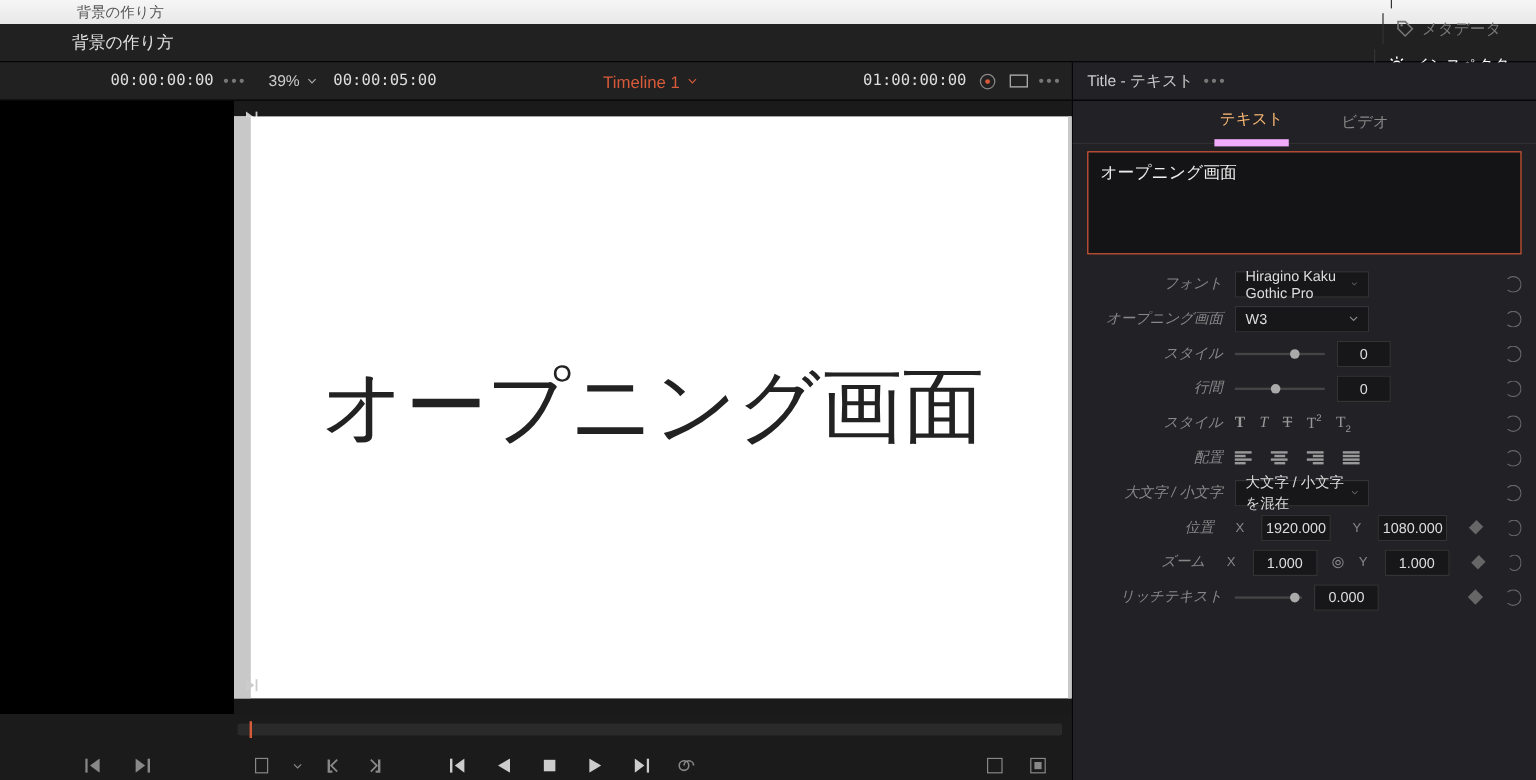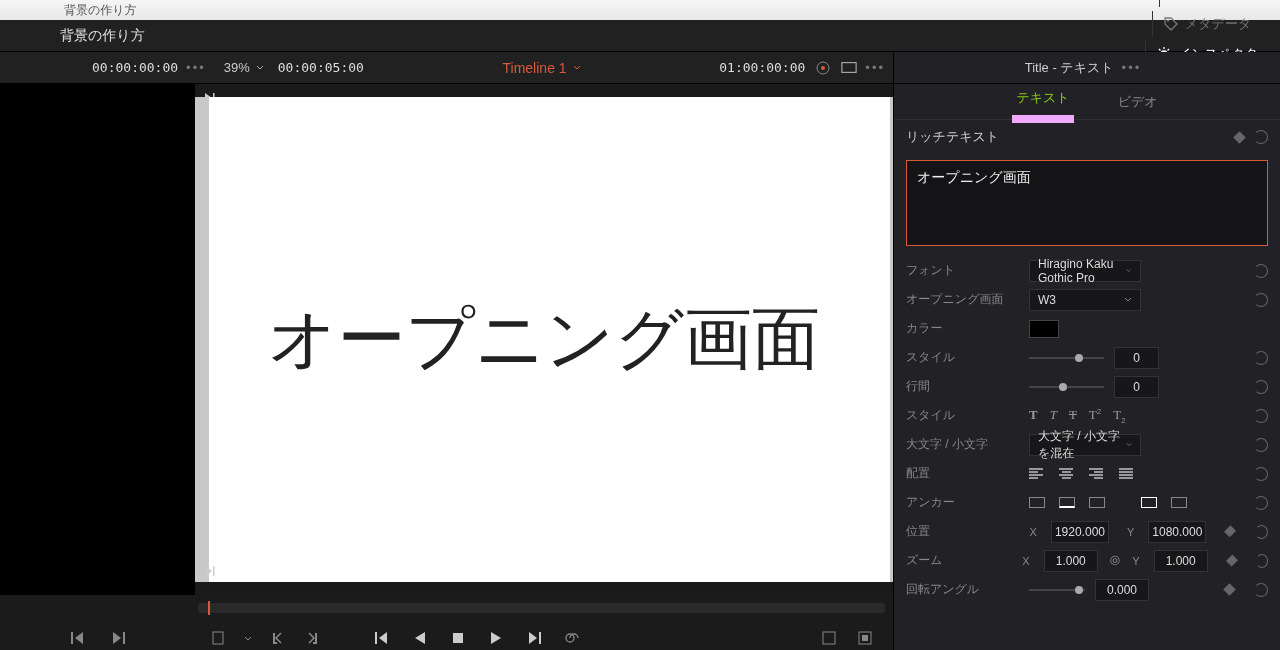--- a/index.html
+++ b/index.html
@@ -30,32 +30,32 @@
 .scrub { position:absolute; left:198px; right:8px; top:8px; height:10px; background:#2a2a2a; border-radius:2px; }
 .scrub-head { position:absolute; left:10px; top:-2px; width:2px; height:14px; background:#d85a3a; }
 .playhead-icon { position:absolute; left:203px; top:-30px; color:#ccc; }
 .transport-btns { position:absolute; bottom:4px; left:0; right:0; display:flex; align-items:center; justify-content:center; gap:20px; color:#999; }
 .transport-btns .side-left { position:absolute; left:70px; display:flex; gap:24px; color:#888; }
 .transport-btns .side-left2 { position:absolute; left:210px; display:flex; gap:18px; align-items:center; color:#888; }
 .transport-btns .mid { display:flex; gap:22px; align-items:center; margin-left:60px;}
 .transport-btns .side-right { position:absolute; right:20px; display:flex; gap:20px; color:#888; }
 .ico { width:16px; height:16px; display:inline-flex; align-items:center; justify-content:center; cursor:pointer; }
 .inspector { width:387px; background:#212126; border-left:1px solid #000; display:flex; flex-direction:column; }
-.insp-header { height:32px; display:flex; align-items:center; padding:0 12px; border-bottom:1px solid #000; justify-content:center; }
+.insp-header { height:32px; display:flex; align-items:center; padding:0 12px; border-bottom:1px solid #000; justify-content:flex-start; }
 .insp-title { color:#ccc; font-size:13px; }
 .tabs { height:36px; display:flex; justify-content:center; gap:40px; align-items:center; border-bottom:1px solid #303030; }
 .tab { color:#888; padding:8px 4px; cursor:pointer; font-size:13px; }
-.tab.active { color:#84cc16; border-bottom:8px solid #f0abfc; }
+.tab.active { color:#fdba74; border-bottom:6px solid #f0abfc; }
 .section-head { display:flex; align-items:center; justify-content:space-between; padding:8px 12px; color:#ccc; font-size:13px; }
 .kf { display:flex; gap:10px; align-items:center; color:#777; }
 .diamond { width:9px; height:9px; background:#666; transform:rotate(45deg); display:inline-block; cursor:pointer; }
 .reset-ico { width:14px; height:14px; border:1.5px solid #666; border-radius:50%; border-left-color:transparent; position:relative; cursor:pointer; }
 .text-box { margin:6px 12px 10px 12px; border:1px solid #d85a3a; background:#141416; height:86px; padding:8px 10px; color:#eee; font-size:14px; outline:none; resize:none; font-family:inherit; }
 .row { display:flex; align-items:center; padding:3px 12px; gap:10px; height:29px; }
-.row .label { width:113px; text-align:left; color:#888; font-size:12px; }
+.row .label { width:113px; text-align:right; color:#888; font-size:12px;font-style:italic; }
 .select { flex:1; max-width:160px; background:#17171a; border:1px solid #333; height:22px; display:flex; align-items:center; padding:0 8px; color:#ddd; font-size:12px; justify-content:space-between; cursor:pointer; }
 .color-swatch { width:30px; height:18px; background:#000; border:1px solid #444; cursor:pointer; }
 .slider-track { flex:1; max-width:100px; height:2px; background:#444; position:relative; }
 .slider-thumb { position:absolute; width:8px; height:8px; background:#aaa; border-radius:50%; top:-3px; }
 .num-box { width:45px; height:22px; background:#17171a; border:1px solid #333; color:#ddd; text-align:center; font-size:12px; display:flex; align-items:center; justify-content:center; }
 .num-box.wide { width:62px; }
 .style-btns { display:flex; gap:12px; }
 .style-btn { color:#999; font-size:13px; cursor:pointer; font-family:serif; }
 .align-btns { display:flex; gap:16px; }
 .align-ico { display:flex; flex-direction:column; gap:1.5px; cursor:pointer; }
@@ -256,27 +256,20 @@
 
   <div class="inspector">
     <div class="insp-header">
       <span class="insp-title">Title - テキスト</span>
       <span class="dots">•••</span>
     </div>
     <div class="tabs">
       <div class="tab active">テキスト</div>
       <div class="tab">ビデオ</div>
     </div>
-    <div class="section-head">
-      <span>リッチテキスト</span>
-      <span class="kf">
-          <span class="diamond"></span>
-          <span class="reset-ico"></span>
-        </span>
-    </div>
     <textarea class="text-box" style="">オープニング画面</textarea>
 
     <div class="row">
       <span class="label">フォント</span>
       <div class="select">
           <span>Hiragino Kaku Gothic Pro</span>
           <svg width="8" height="5" viewBox="0 0 8 5">
             <path d="M1 1l3 3 3-3" stroke="#888" fill="none"></path>
           </svg>
         </div>
@@ -286,24 +279,20 @@
     <div class="row">
       <span class="label">オープニング画面</span>
       <div class="select">
           <span>W3</span>
           <svg width="8" height="5" viewBox="0 0 8 5">
             <path d="M1 1l3 3 3-3" stroke="#888" fill="none"></path>
           </svg>
         </div>
       <span style="flex:1"></span>
         <span class="reset-ico"></span>
-    </div>
-    <div class="row">
-      <span class="label">カラー</span>
-      <div class="color-swatch"></div>
     </div>
     <div class="row">
       <span class="label">スタイル</span>
       <div class="slider-track">
           <div class="slider-thumb" style="left:46px"></div>
         </div>
       <div class="num-box">0</div>
       <span style="flex:1"></span>
         <span class="reset-ico"></span>
     </div>
@@ -322,71 +311,58 @@
         <span class="style-btn" style="font-weight:bold">T</span>
         <span class="style-btn" style="font-style:italic">T</span>
         <span class="style-btn" style="text-decoration:line-through">T</span>
         <span class="style-btn">T<sup style="font-size:8px">2</sup></span>
         <span class="style-btn">T<sub style="font-size:8px">2</sub></span>
       </div>
       <span style="flex:1"></span>
         <span class="reset-ico"></span>
     </div>
     <div class="row">
+      <span class="label">配置</span>
+      <div class="align-btns">
+        <span class="align-ico">
+            <span style="width:14px"></span>
+            <span style="width:9px"></span>
+            <span style="width:14px"></span>
+            <span style="width:9px"></span>
+          </span>
+        <span class="align-ico">
+            <span style="width:14px"></span>
+            <span style="width:9px;margin:0 auto"></span>
+            <span style="width:14px"></span>
+            <span style="width:9px;margin:0 auto"></span>
+          </span>
+        <span class="align-ico">
+            <span style="width:14px"></span>
+            <span style="width:9px;margin-left:auto"></span>
+            <span style="width:14px"></span>
+            <span style="width:9px;margin-left:auto"></span>
+          </span>
+        <span class="align-ico">
+            <span style="width:14px"></span>
+            <span style="width:14px"></span>
+            <span style="width:14px"></span>
+            <span style="width:14px"></span>
+          </span>
+      </div>
+      <span style="flex:1"></span>
+        <span class="reset-ico"></span>
+    </div>
+    <div class="row">
       <span class="label">大文字 / 小文字</span>
       <div class="select">
           <span>大文字 / 小文字を混在</span>
           <svg width="8" height="5" viewBox="0 0 8 5">
             <path d="M1 1l3 3 3-3" stroke="#888" fill="none"></path>
           </svg>
         </div>
-      <span style="flex:1"></span>
-        <span class="reset-ico"></span>
-    </div>
-    <div class="row">
-      <span class="label">配置</span>
-      <div class="align-btns">
-        <span class="align-ico">
-            <span style="width:14px"></span>
-            <span style="width:9px"></span>
-            <span style="width:14px"></span>
-            <span style="width:9px"></span>
-          </span>
-        <span class="align-ico">
-            <span style="width:14px"></span>
-            <span style="width:9px;margin:0 auto"></span>
-            <span style="width:14px"></span>
-            <span style="width:9px;margin:0 auto"></span>
-          </span>
-        <span class="align-ico">
-            <span style="width:14px"></span>
-            <span style="width:9px;margin-left:auto"></span>
-            <span style="width:14px"></span>
-            <span style="width:9px;margin-left:auto"></span>
-          </span>
-        <span class="align-ico">
-            <span style="width:14px"></span>
-            <span style="width:14px"></span>
-            <span style="width:14px"></span>
-            <span style="width:14px"></span>
-          </span>
-      </div>
-      <span style="flex:1"></span>
-        <span class="reset-ico"></span>
-    </div>
-    <div class="row">
-      <span class="label">アンカー</span>
-      <div class="anchor-btns">
-        <span class="anchor-ico"></span>
-        <span class="anchor-ico" style="border-bottom:2px solid #fff"></span>
-        <span class="anchor-ico"></span>
-        <span style="width:8px"></span>
-        <span class="anchor-ico" style="border-color:#fff"></span>
-        <span class="anchor-ico"></span>
-      </div>
       <span style="flex:1"></span>
         <span class="reset-ico"></span>
     </div>
     <div class="row xy-row">
       <span class="label">位置</span>
       <span class="xy-label">X</span>
       <div class="num-box wide">1920.000</div>
       <span class="xy-label">Y</span>
       <div class="num-box wide">1080.000</div>
       <span style="flex:1"></span>
@@ -398,21 +374,21 @@
       <span class="xy-label">X</span>
       <div class="num-box">1.000</div>
       <span class="link-ico">⦾</span>
       <span class="xy-label" style="margin-left:0">Y</span>
       <div class="num-box">1.000</div>
       <span style="flex:1"></span>
         <span class="diamond"></span>
         <span class="reset-ico" style="margin-left:10px"></span>
     </div>
     <div class="row">
-      <span class="label">回転アングル</span>
+      <span class="label">リッチテキスト</span>
       <div class="slider-track">
           <div class="slider-thumb" style="left:46px"></div>
         </div>
       <div class="num-box" style="width:54px">0.000</div>
       <span style="flex:1"></span>
         <span class="diamond"></span>
         <span class="reset-ico" style="margin-left:10px"></span>
     </div>
   </div>
 </div>

